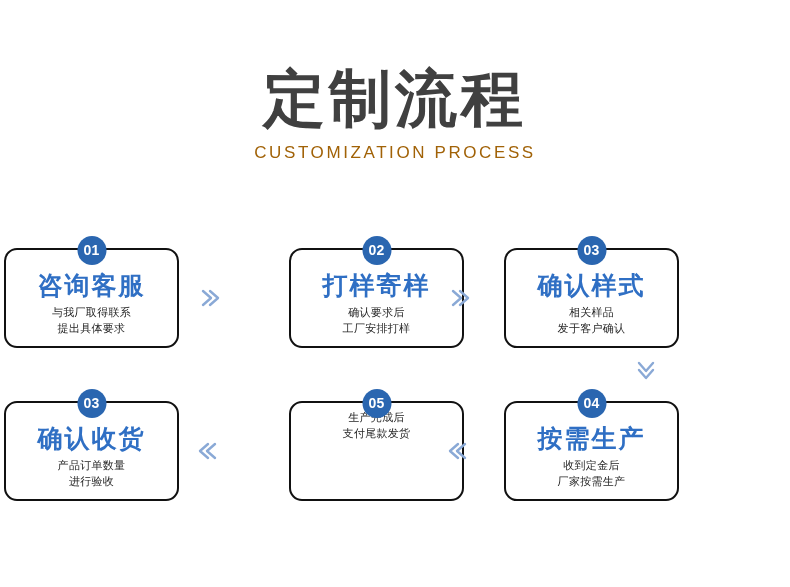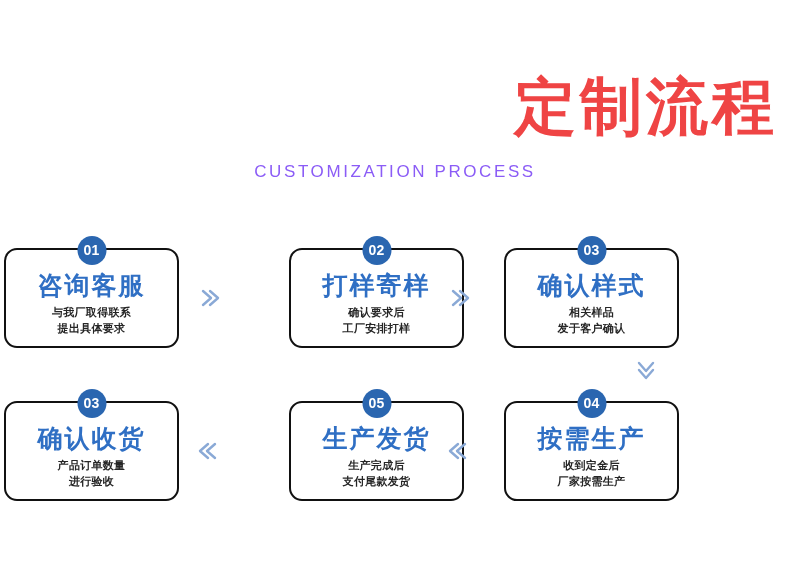--- a/index.html
+++ b/index.html
@@ -26,31 +26,30 @@
   .header {
     position: absolute;
     top: 62px;
     left: 0;
     width: 790px;
     text-align: center;
   }
   .page-title {
     font-size: 62px;
     font-weight: bold;
-    color: #ef4444;
+    color: #404040;
     letter-spacing: 4px;
     line-height: 1.06;
-    margin: 12px;
+    margin: 4px;
     font-family: "Liberation Sans", "DejaVu Sans", sans-serif;
-    text-align: right;
   }
   .page-subtitle {
-    margin-top: 23px;
+    margin-top: 12px;
     font-size: 17px;
-    color: #8b5cf6;
+    color: #a16207;
     letter-spacing: 2.6px;
     font-weight: normal;
     line-height: 1;
   }
 
   
   .flow {
     position: absolute;
     top: 248px;
     left: 0;
@@ -109,21 +108,20 @@
 
   .step-desc {
     margin-top: 7px;
     font-size: 11px;
     color: #262626;
     line-height: 1.42;
     letter-spacing: 0.3px;
   }
   .step-desc span {
     display: block;
-    font-weight: bold;
   }
 
   
   .connector {
     position: absolute;
     color: #8aa9d6;
     line-height: 1;
     user-select: none;
   }
   .connector svg { display: block; }
@@ -215,21 +213,20 @@
 
       <div class="connector conn-h gap-1">
         <svg width="28" height="28" viewBox="0 0 28 28" fill="none" stroke="currentColor" stroke-width="2.4" stroke-linecap="round" stroke-linejoin="round">
           <polyline points="20,7 12,14 20,21"></polyline>
           <polyline points="13,7 5,14 13,21"></polyline>
         </svg>
       </div>
 
       <div class="step-box pos-2">
         <div class="step-badge">05</div>
-        <div class="step-title">生产发货</div>
         <div class="step-desc">
           <span>生产完成后</span>
           <span>支付尾款发货</span>
         </div>
       </div>
 
       <div class="connector conn-h gap-2">
         <svg width="28" height="28" viewBox="0 0 28 28" fill="none" stroke="currentColor" stroke-width="2.4" stroke-linecap="round" stroke-linejoin="round">
           <polyline points="20,7 12,14 20,21"></polyline>
           <polyline points="13,7 5,14 13,21"></polyline>

